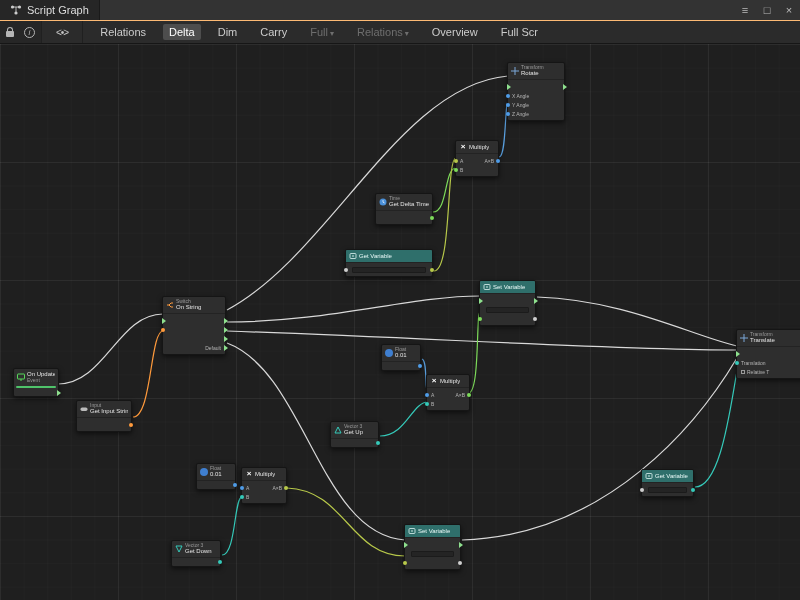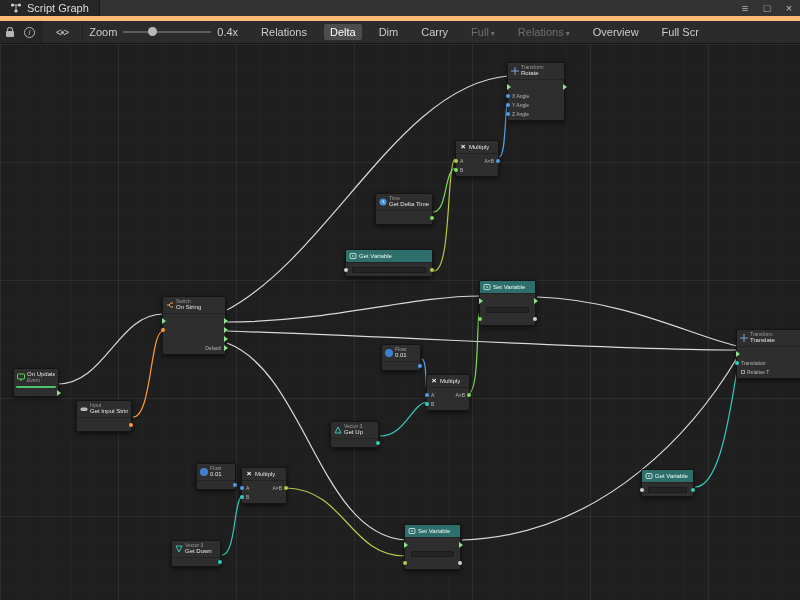--- a/index.html
+++ b/index.html
@@ -1,21 +1,21 @@
 <!DOCTYPE html>
 <html><head>
 <meta charset="utf-8">
 <style>
   * { box-sizing: border-box; margin: 0; padding: 0; }
   html,body { width:800px; height:600px; overflow:hidden; background:#1f1f1f;
     font-family:"Liberation Sans", sans-serif; -webkit-font-smoothing:antialiased; }
 
   
   .titlebar { position:absolute; top:0; left:0; width:800px; height:21px;
-    background:#333; display:flex; align-items:stretch; border-bottom:5px solid #fdba74; z-index:50; }
+    background:#333; display:flex; align-items:stretch; border-bottom:1px solid #fdba74; z-index:50; }
   .tab { display:flex; align-items:center; gap:5px; padding:0 10px; background:#262626;
     color:#ddd; font-size:11px; border-right:1px solid #1a1a1a; }
   .titlebar-spacer { flex:1; }
   .win-btn { width:22px; display:flex; align-items:center; justify-content:center;
     color:#bbb; font-size:11px; cursor:default; }
 
   .toolbar { position:absolute; top:21px; left:0; width:800px; height:23px;
     background:#2b2b2b; display:flex; align-items:center; border-bottom:1px solid #161616;
     z-index:50; color:#ccc; font-size:11px; }
   .tb-seg { display:flex; align-items:center; height:100%; padding:0 6px; border-right:1px solid #202020; }
@@ -468,27 +468,20 @@
 </div>
 
 <div class="toolbar">
   <div class="tb-seg" style="gap:10px;background:#262626;">
     <span class="lock"></span>
     <span class="info-circle">i</span>
   </div>
   <div class="tb-seg" style="padding:0 14px;">
     <span class="code-glyph">&lt;•&gt;</span>
   </div>
-  <div class="tb-seg" style="border-right:none;">
-    <span>Zoom</span>
-    <span class="zoom-track">
-        <span class="zoom-handle"></span>
-      </span>
-    <span class="zoom-val">0.4x</span>
-  </div>
   <span class="tb-btn">Relations</span>
   <span class="tb-btn active">Delta</span>
   <span class="tb-btn">Dim</span>
   <span class="tb-btn">Carry</span>
   <span class="tb-btn disabled"><span>Full</span><span class="caret">▾</span></span>
   <span class="tb-btn disabled"><span>Relations</span><span class="caret">▾</span></span>
   <span class="tb-btn">Overview</span>
   <span class="tb-btn" style="overflow:hidden;white-space:nowrap;text-align:right;">Full Scr</span>
 </div>
 

